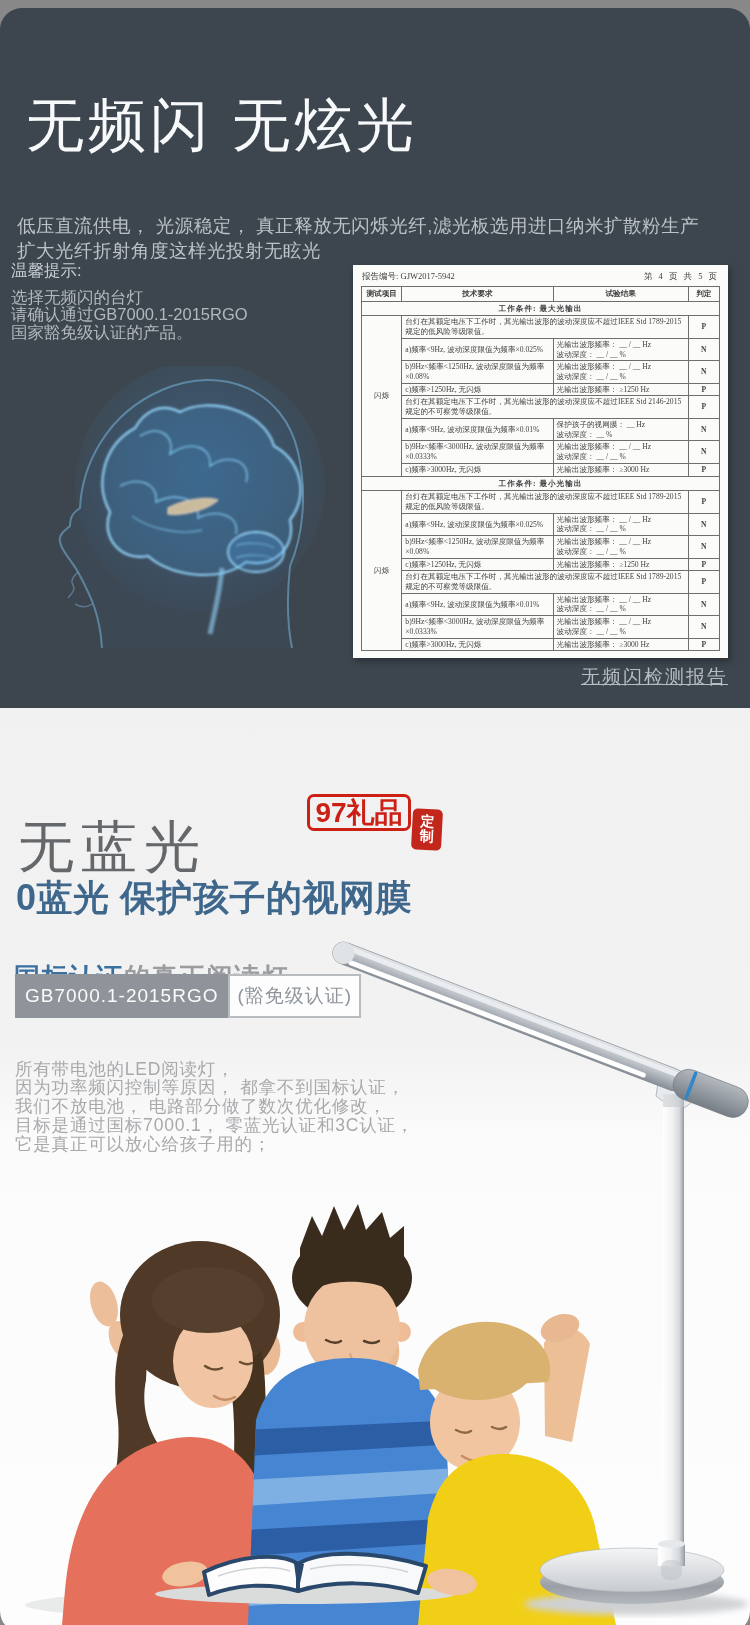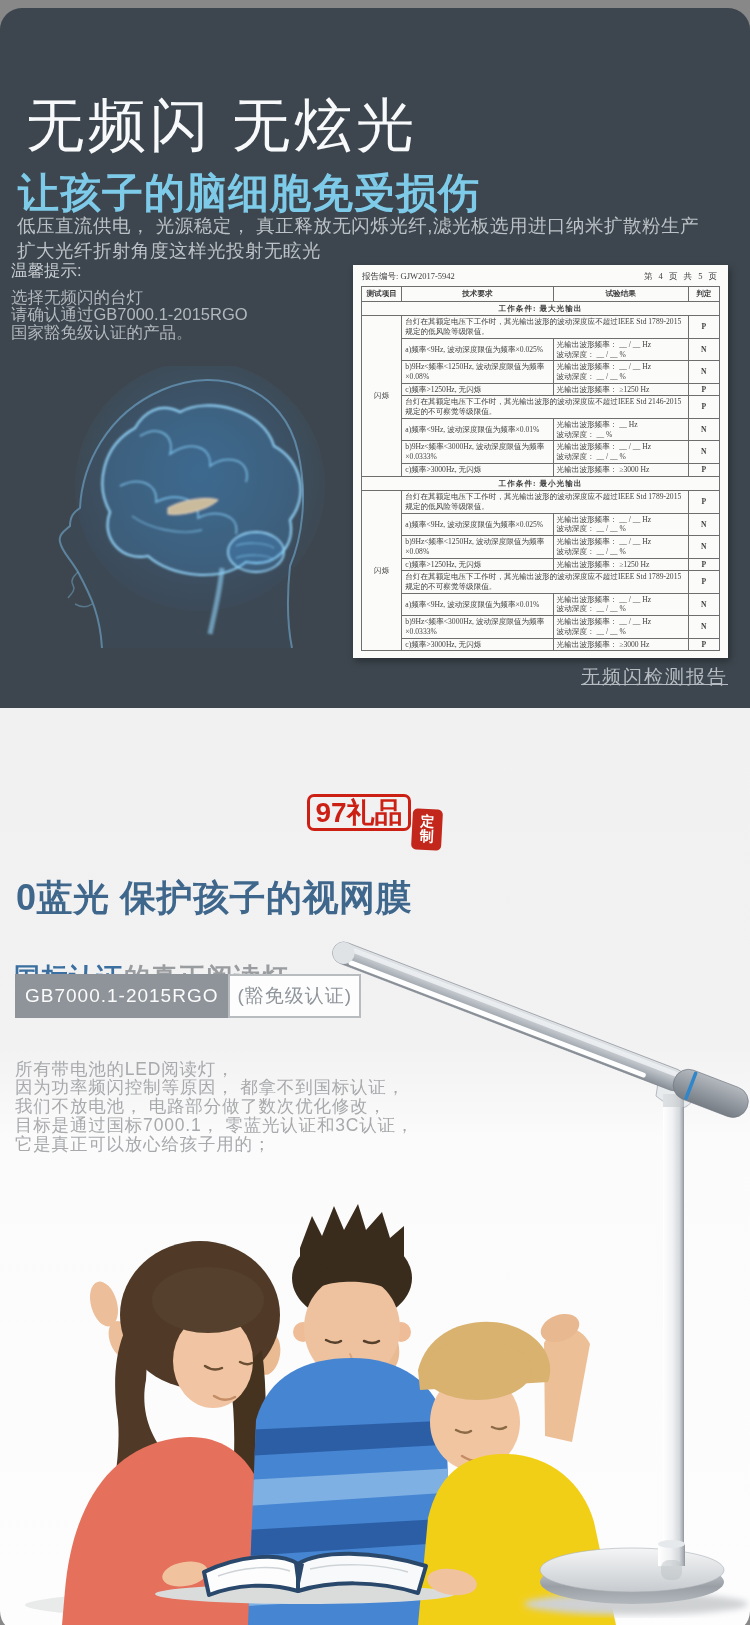--- a/index.html
+++ b/index.html
@@ -74,21 +74,20 @@
   .sm3{left:552px;width:178px;background:#b7bbbd;top:0;height:8px;border-radius:0;filter:none;}
   .sm4{left:700px;width:50px;background:#a3a7aa;top:0;height:8px;border-radius:0;filter:none;}
 </style>
 </head>
 <body>
 
 <div class="page">
 
   <section class="sec-dark">
     <h1 class="flk-title">无频闪 无炫光</h1>
-    <h2 class="flk-sub">让孩子的脑细胞免受损伤</h2>
     <p class="flk-body">低压直流供电， 光源稳定， 真正释放无闪烁光纤,滤光板选用进口纳米扩散粉生产<br>扩大光纤折射角度这样光投射无眩光</p>
 
     <div class="tip">
       <div class="tip-title">温馨提示:</div>
       <div>选择无频闪的台灯<br>请确认通过GB7000.1-2015RGO<br>国家豁免级认证的产品。</div>
     </div>
 
     <svg class="brain" viewBox="0 0 320 282">
       <defs>
         <radialGradient id="glow" cx="50%" cy="45%" r="60%">
@@ -163,21 +162,21 @@
               <td class="req">c)频率&gt;1250Hz, 无闪烁</td>
               <td class="res">光输出波形频率： ≥1250 Hz</td>
               <td class="verdict">P</td>
             </tr>
             <tr>
               <td class="req" colspan="2">台灯在其额定电压下工作时，其光输出波形的波动深度应不超过IEEE Std 2146-2015规定的不可察觉等级限值。</td>
               <td class="verdict">P</td>
             </tr>
             <tr>
               <td class="req">a)频率&lt;9Hz, 波动深度限值为频率×0.01%</td>
-              <td class="res">光输出波形频率： __ Hz
+              <td class="res">保护孩子的视网膜： __ Hz
 波动深度： __ %</td>
               <td class="verdict">N</td>
             </tr>
             <tr>
               <td class="req">b)9Hz&lt;频率&lt;3000Hz, 波动深度限值为频率×0.0333%</td>
               <td class="res">光输出波形频率： __ / __ Hz
 波动深度： __ / __ %</td>
               <td class="verdict">N</td>
             </tr>
             <tr>
@@ -232,20 +231,21 @@
               <td class="verdict">P</td>
             </tr>
           </tbody>
       </table>
     </div>
 
     <div class="flk-caption">无频闪检测报告</div>
   </section>
 
   <section class="sec-light">
+    <h1 class="bl-title">无蓝光</h1>
 
     <div class="stamp">97礼品</div>
     <div class="seal">定<br>制</div>
 
     <h2 class="bl-sub">0蓝光 保护孩子的视网膜</h2>
 
     <h3 class="gb-title"><span class="hl">国标认证</span><span class="rest">的真正阅读灯</span></h3>
 
     <div class="gb-row">
       <span class="gb-badge">GB7000.1-2015RGO</span>

